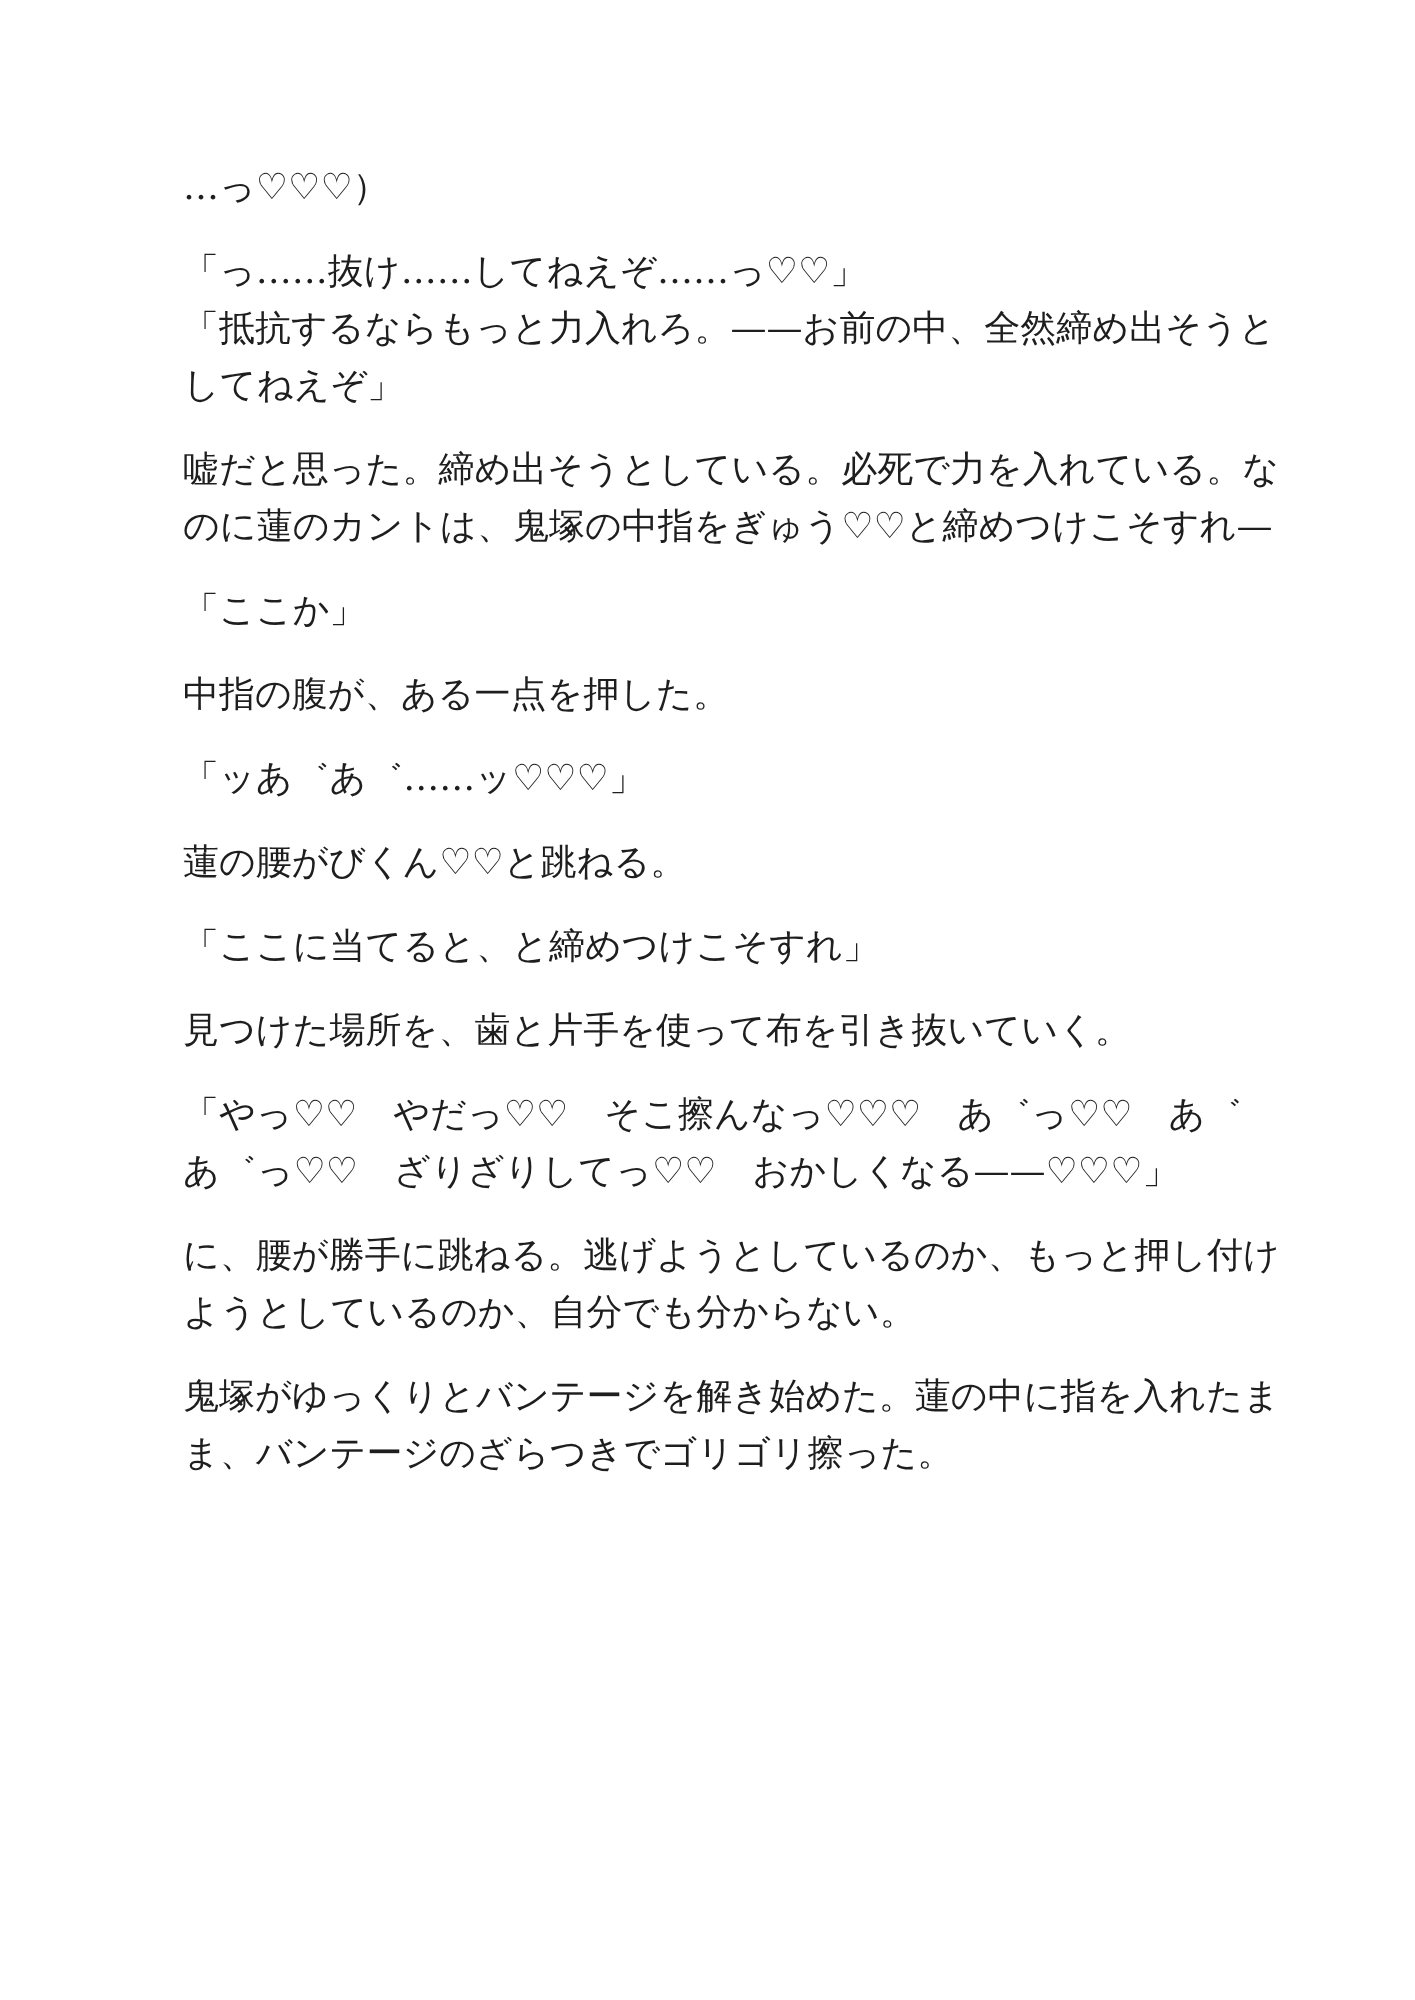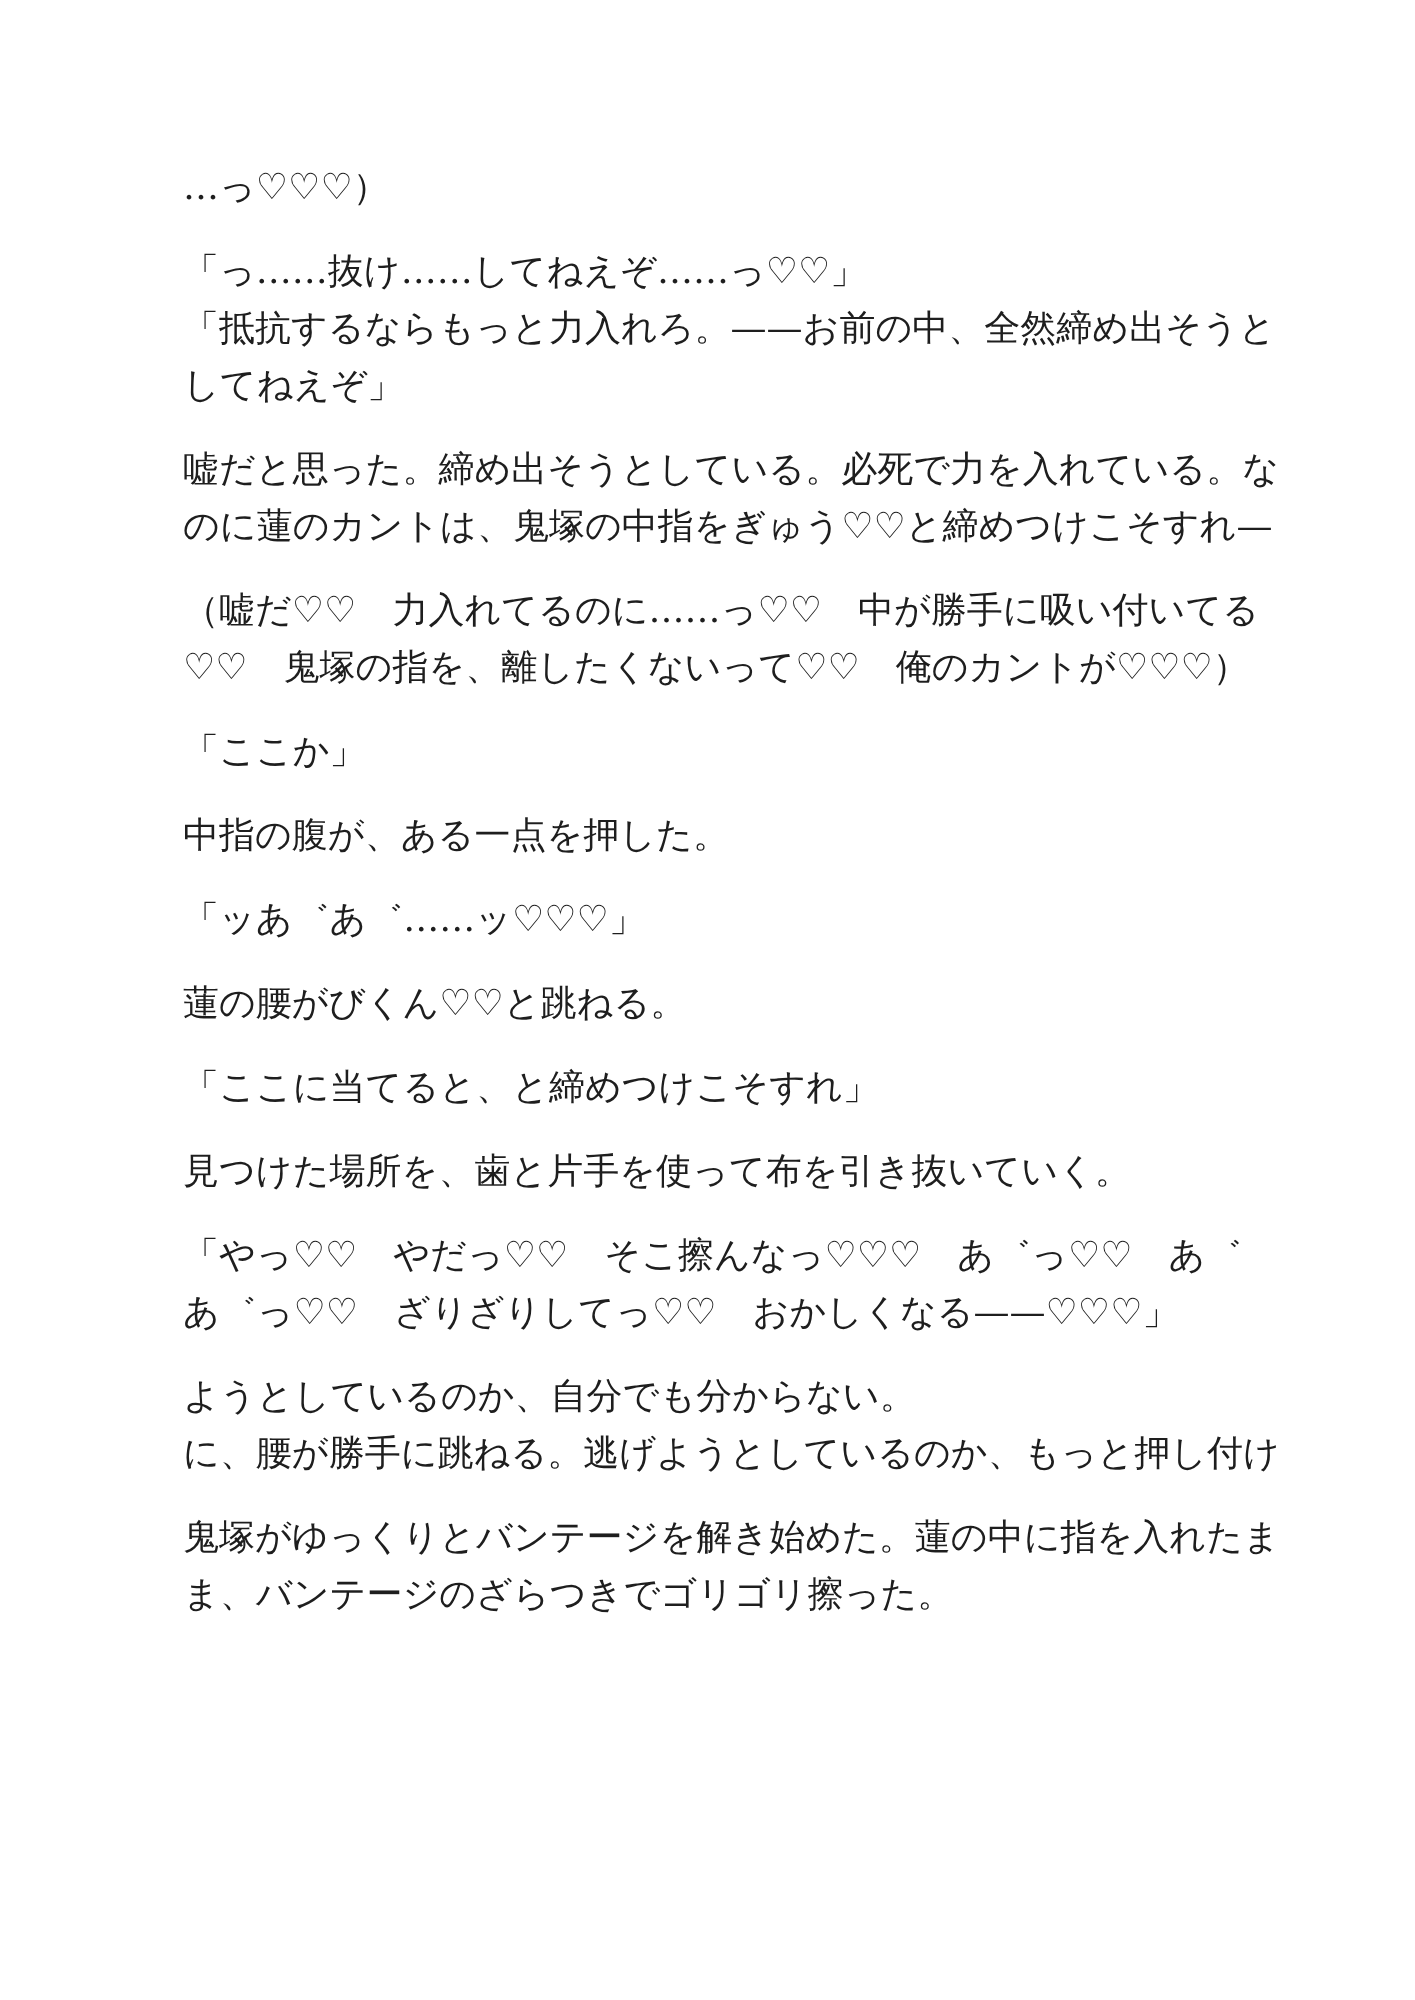--- a/index.html
+++ b/index.html
@@ -47,24 +47,20 @@
       <div class="line">「っ……抜け……してねえぞ……っ♡♡」</div>
       <div class="line">「抵抗するならもっと力入れろ。——お前の中、全然締め出そうと</div>
       <div class="line">してねえぞ」</div>
     </div>
 
     <div class="para">
       <div class="line">嘘だと思った。締め出そうとしている。必死で力を入れている。な</div>
       <div class="line">のに蓮のカントは、鬼塚の中指をぎゅう♡♡と締めつけこそすれ—</div>
     </div>
 
-    <div class="para">
-      <div class="line">（嘘だ♡♡　力入れてるのに……っ♡♡　中が勝手に吸い付いてる</div>
-      <div class="line">♡♡　鬼塚の指を、離したくないって♡♡　俺のカントが♡♡♡）</div>
-    </div>
 
     <div class="para">
       <div class="line">「ここか」</div>
     </div>
 
     <div class="para">
       <div class="line">中指の腹が、ある一点を押した。</div>
     </div>
 
     <div class="para">
@@ -82,22 +78,22 @@
     <div class="para">
       <div class="line">見つけた場所を、歯と片手を使って布を引き抜いていく。</div>
     </div>
 
     <div class="para">
       <div class="line">「やっ♡♡　やだっ♡♡　そこ擦んなっ♡♡♡　あ゛っ♡♡　あ゛</div>
       <div class="line">あ゛っ♡♡　ざりざりしてっ♡♡　おかしくなる——♡♡♡」</div>
     </div>
 
     <div class="para">
+      <div class="line">に、腰が勝手に跳ねる。逃げようとしているのか、もっと押し付け</div>
       <div class="line">ようとしているのか、自分でも分からない。</div>
-      <div class="line">に、腰が勝手に跳ねる。逃げようとしているのか、もっと押し付け</div>
     </div>
 
     <div class="para">
       <div class="line">鬼塚がゆっくりとバンテージを解き始めた。蓮の中に指を入れたま</div>
       <div class="line">ま、バンテージのざらつきでゴリゴリ擦った。</div>
     </div>
 
   </div>
 </div>
 

